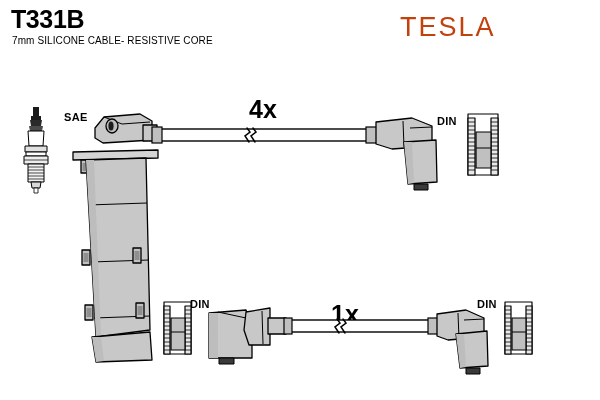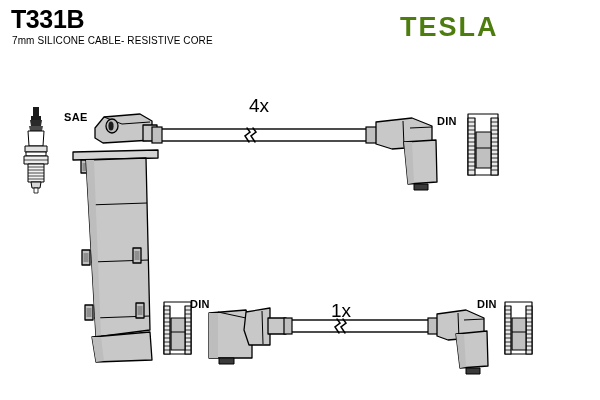--- a/index.html
+++ b/index.html
@@ -40,27 +40,27 @@
     left: 12px;
     top: 35px;
     font-size: 10px;
     font-weight: normal;
     letter-spacing: 0.1px;
   }
   #brand-logo {
     left: 400px;
     top: 12px;
     font-size: 27px;
+    font-weight: normal;
+    color: #c2410c;
+    letter-spacing: 2px;
+  }
+  .qty-label {
+    font-size: 25px;
     font-weight: bold;
-    color: #4d7c0f;
-    letter-spacing: 2px;
-  }
-  .qty-label {
-    font-size: 19px;
-    font-weight: normal;
   }
   #qty-4x { left: 249px; top: 95px; }
   #qty-1x { left: 331px; top: 300px; }
   .term-label {
     font-size: 11px;
     font-weight: bold;
     letter-spacing: 0.3px;
   }
   #label-sae   { left: 64px;  top: 111px; }
   #label-din-1 { left: 437px; top: 115px; }

